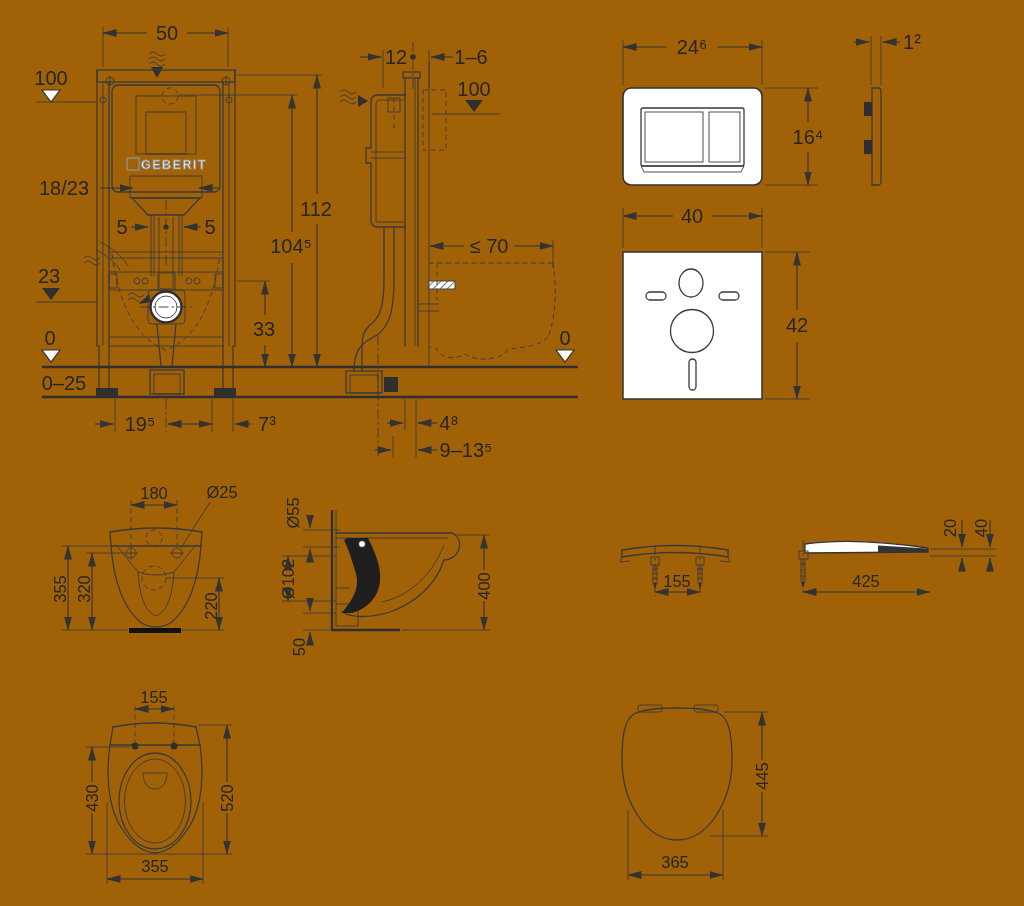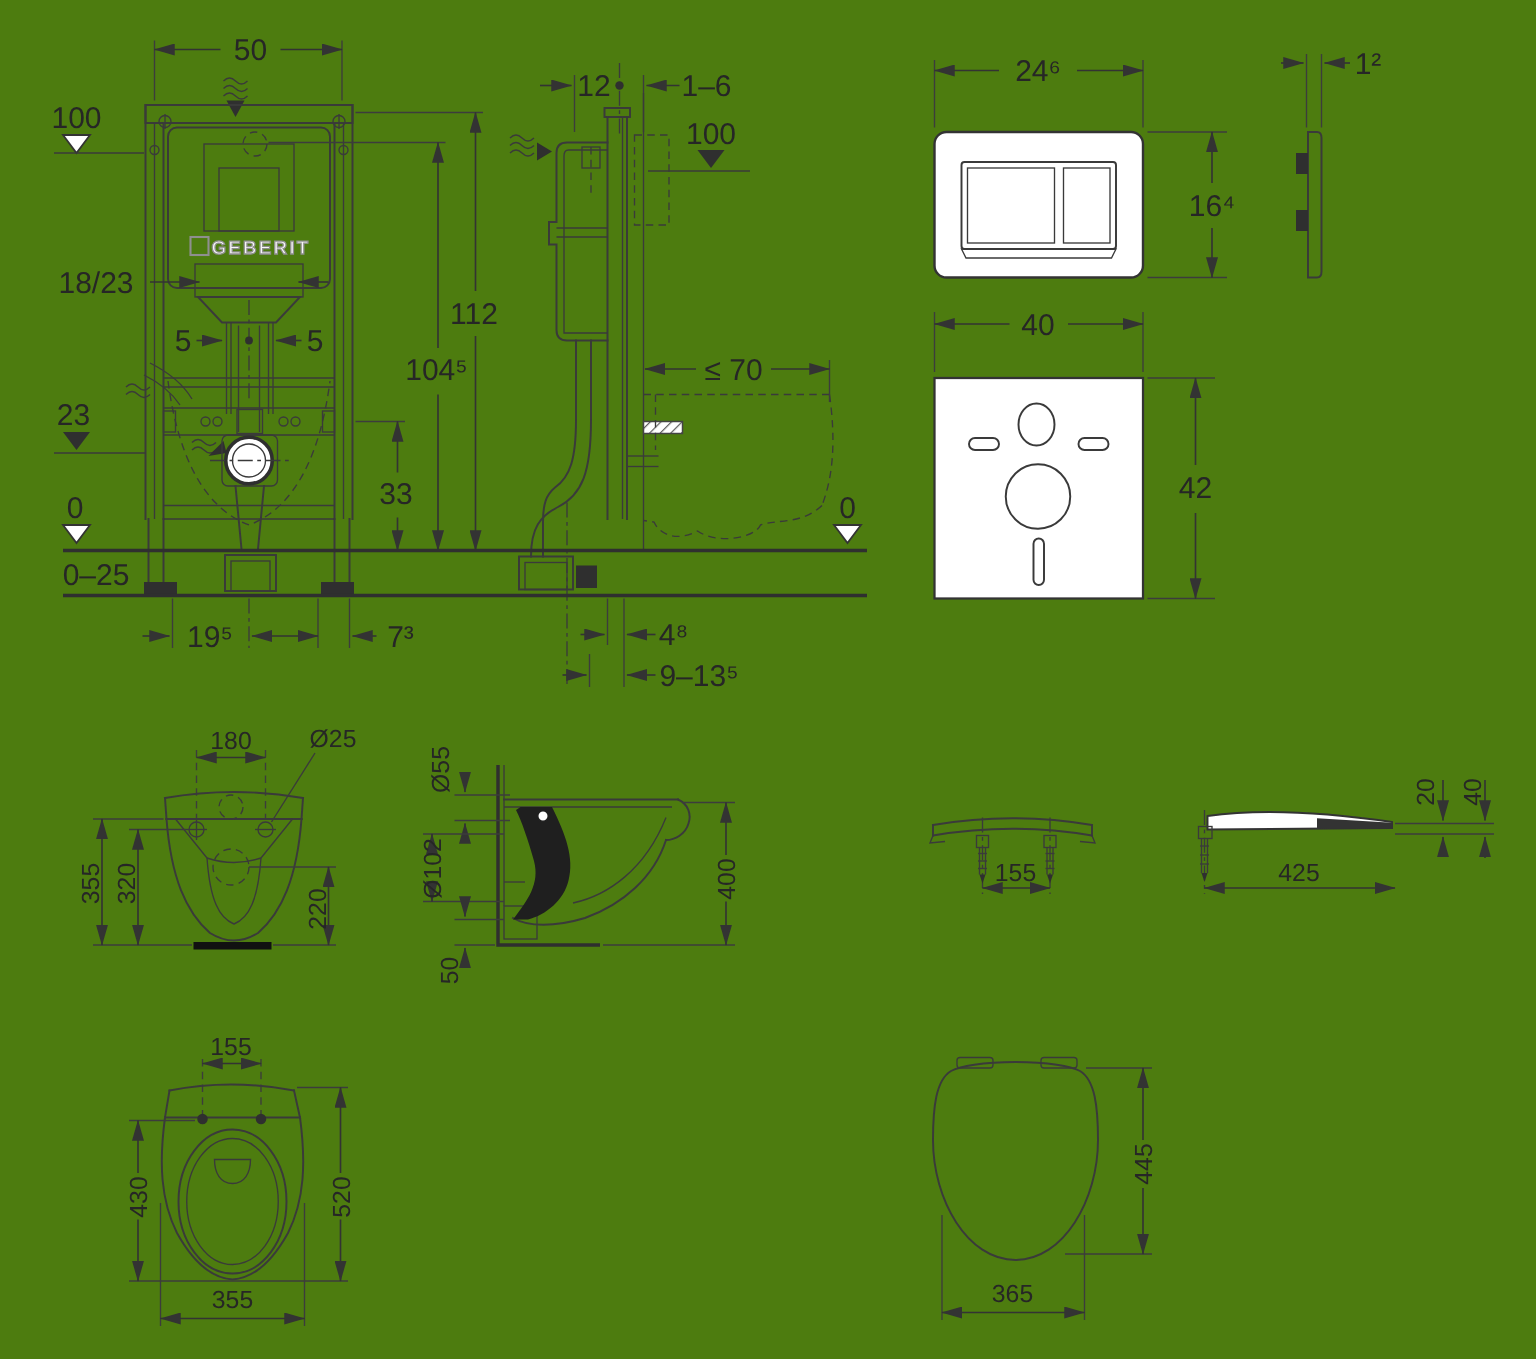--- a/index.html
+++ b/index.html
@@ -1,16 +1,16 @@
 <!DOCTYPE html>
 <html><head>
 <meta charset="utf-8">
 <style>
   html,body{margin:0;padding:0;background:#ffffff;}
-  .page{width:1024px;height:906px;background:#4d7c0f;position:relative;overflow:hidden;}
+  .page{width:1024px;height:906px;background:#a16207;position:relative;overflow:hidden;}
   svg{display:block;}
   .ln{stroke:#3a3a3a;stroke-width:1.3;fill:none;stroke-linecap:square;}
   .thin{stroke:#3a3a3a;stroke-width:0.9;fill:none;}
   .thk{stroke:#2f2f2f;stroke-width:2.3;fill:none;}
   .dim{stroke:#333333;stroke-width:1.1;fill:none;}
   .ext{stroke:#3c3c3c;stroke-width:0.9;fill:none;}
   .dsh{stroke-dasharray:5 3.5;}
   .cdash{stroke-dasharray:10 3 2.5 3;}
   .sld{fill:#2f2f2f;stroke:none;}
   .opn{fill:#ffffff;stroke:#333;stroke-width:1.2;}

